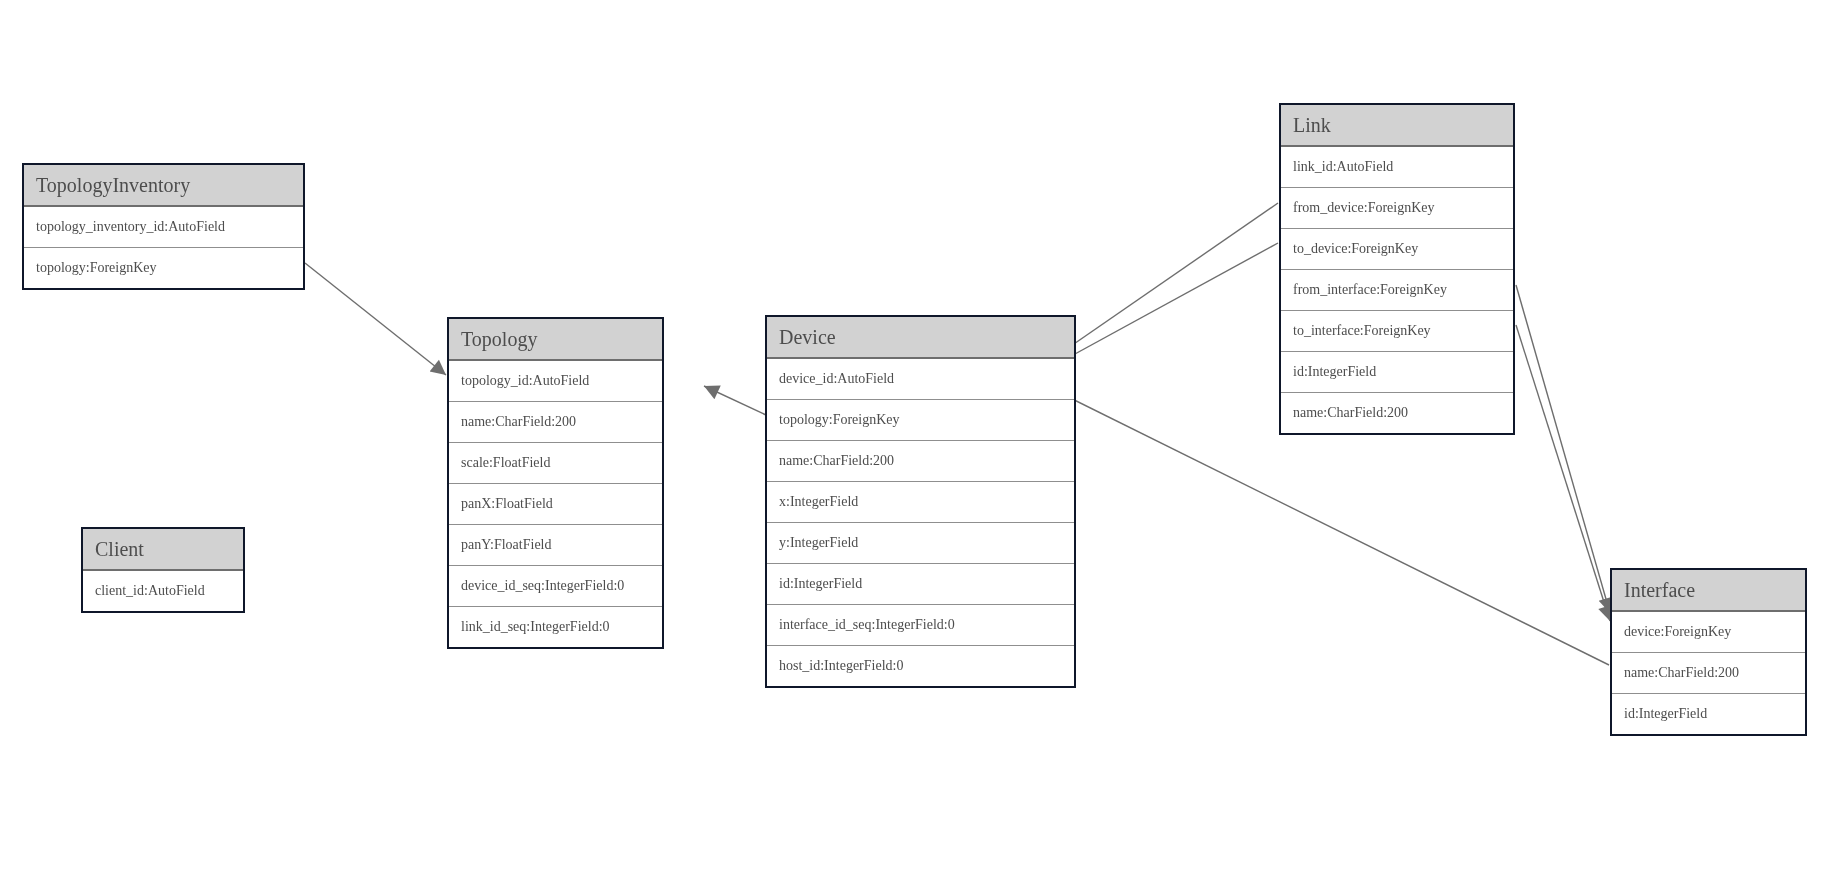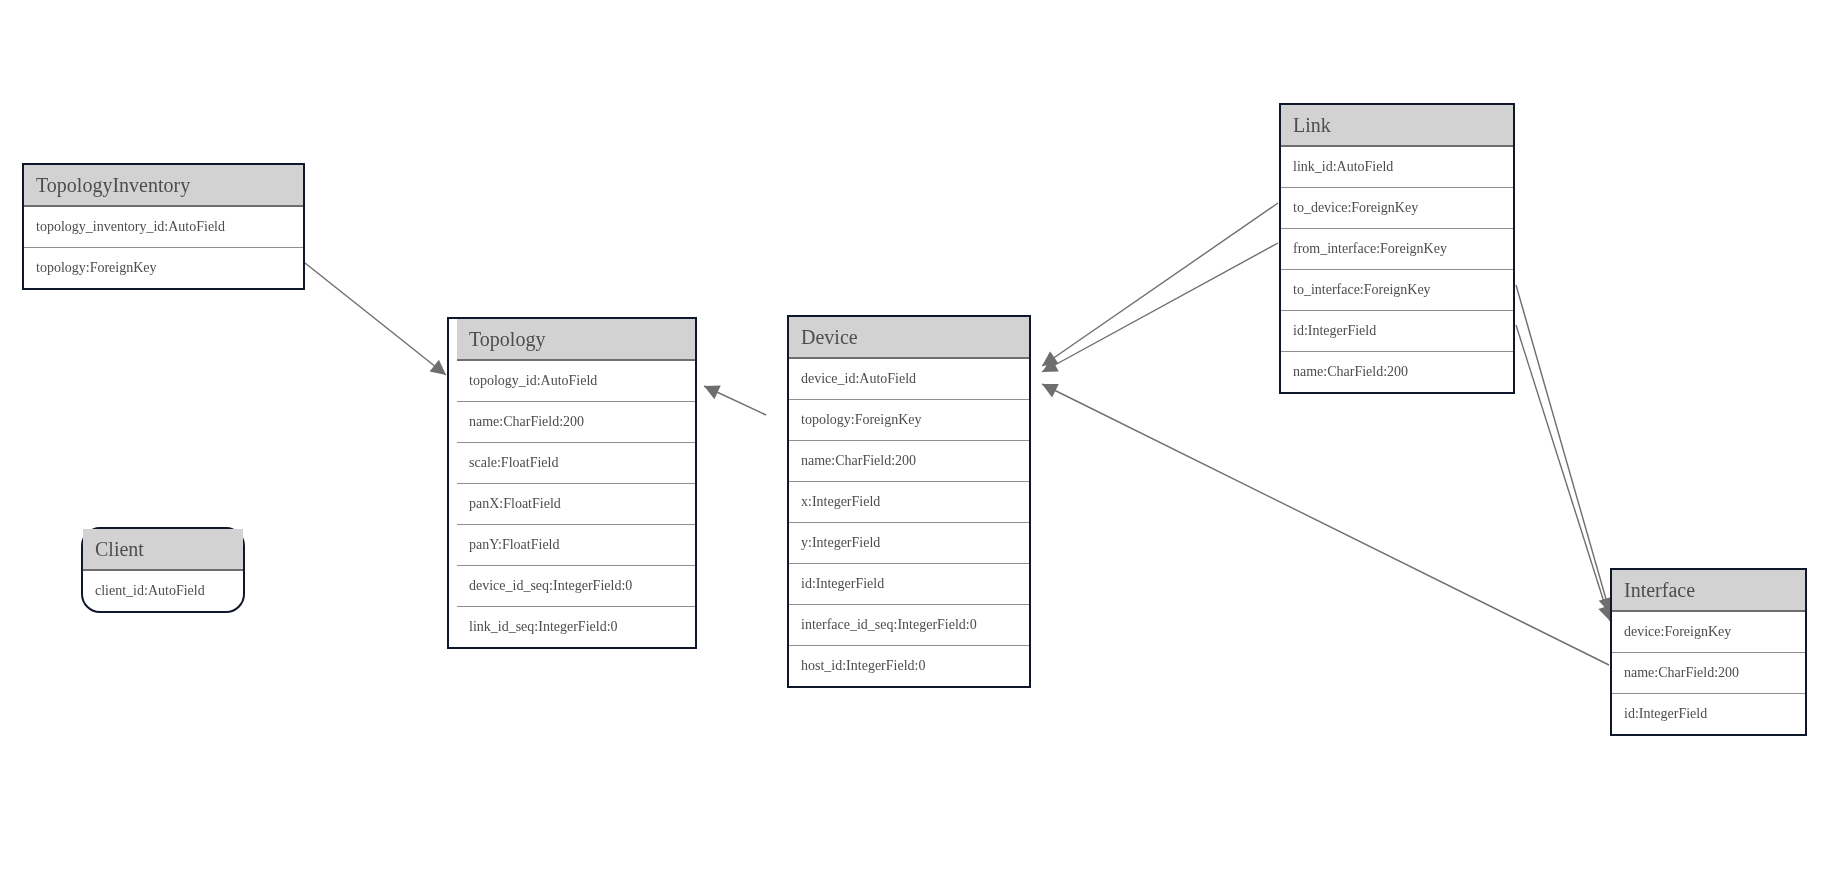--- a/index.html
+++ b/index.html
@@ -66,48 +66,49 @@
         <line x1="1516" y1="285" x2="1610" y2="613" stroke="#6e6e6e" stroke-width="1.4" marker-end="url(#arrowhead)"></line>
         <line x1="1516" y1="325" x2="1610" y2="621" stroke="#6e6e6e" stroke-width="1.4" marker-end="url(#arrowhead)"></line>
       </g>
   </svg>
   <div id="entities-root">
       <div class="entity" style="left: 22px; top: 163px; width: 283px;">
         <div class="entity-header">TopologyInventory</div>
         <div class="entity-field">topology_inventory_id:AutoField</div>
         <div class="entity-field">topology:ForeignKey</div>
       </div>
-      <div class="entity" style="left: 447px; top: 317px; width: 250px; padding-left: 8px;">
+      <div class="entity" style="left: 447px; top: 317px; width: 217px;">
         <div class="entity-header">Topology</div>
         <div class="entity-field">topology_id:AutoField</div>
         <div class="entity-field">name:CharField:200</div>
         <div class="entity-field">scale:FloatField</div>
         <div class="entity-field">panX:FloatField</div>
         <div class="entity-field">panY:FloatField</div>
         <div class="entity-field">device_id_seq:IntegerField:0</div>
         <div class="entity-field">link_id_seq:IntegerField:0</div>
       </div>
-      <div class="entity" style="left: 81px; top: 527px; width: 164px; border-radius: 19px;">
+      <div class="entity" style="left: 81px; top: 527px; width: 164px;">
         <div class="entity-header">Client</div>
         <div class="entity-field">client_id:AutoField</div>
       </div>
-      <div class="entity" style="left: 765px; top: 315px; width: 244px; margin-left: 22px;">
+      <div class="entity" style="left: 765px; top: 315px; width: 311px;">
         <div class="entity-header">Device</div>
         <div class="entity-field">device_id:AutoField</div>
         <div class="entity-field">topology:ForeignKey</div>
         <div class="entity-field">name:CharField:200</div>
         <div class="entity-field">x:IntegerField</div>
         <div class="entity-field">y:IntegerField</div>
         <div class="entity-field">id:IntegerField</div>
         <div class="entity-field">interface_id_seq:IntegerField:0</div>
         <div class="entity-field">host_id:IntegerField:0</div>
       </div>
       <div class="entity" style="left: 1279px; top: 103px; width: 236px;">
         <div class="entity-header">Link</div>
         <div class="entity-field">link_id:AutoField</div>
+        <div class="entity-field">from_device:ForeignKey</div>
         <div class="entity-field">to_device:ForeignKey</div>
         <div class="entity-field">from_interface:ForeignKey</div>
         <div class="entity-field">to_interface:ForeignKey</div>
         <div class="entity-field">id:IntegerField</div>
         <div class="entity-field">name:CharField:200</div>
       </div>
       <div class="entity" style="left: 1610px; top: 568px; width: 197px;">
         <div class="entity-header">Interface</div>
         <div class="entity-field">device:ForeignKey</div>
         <div class="entity-field">name:CharField:200</div>

